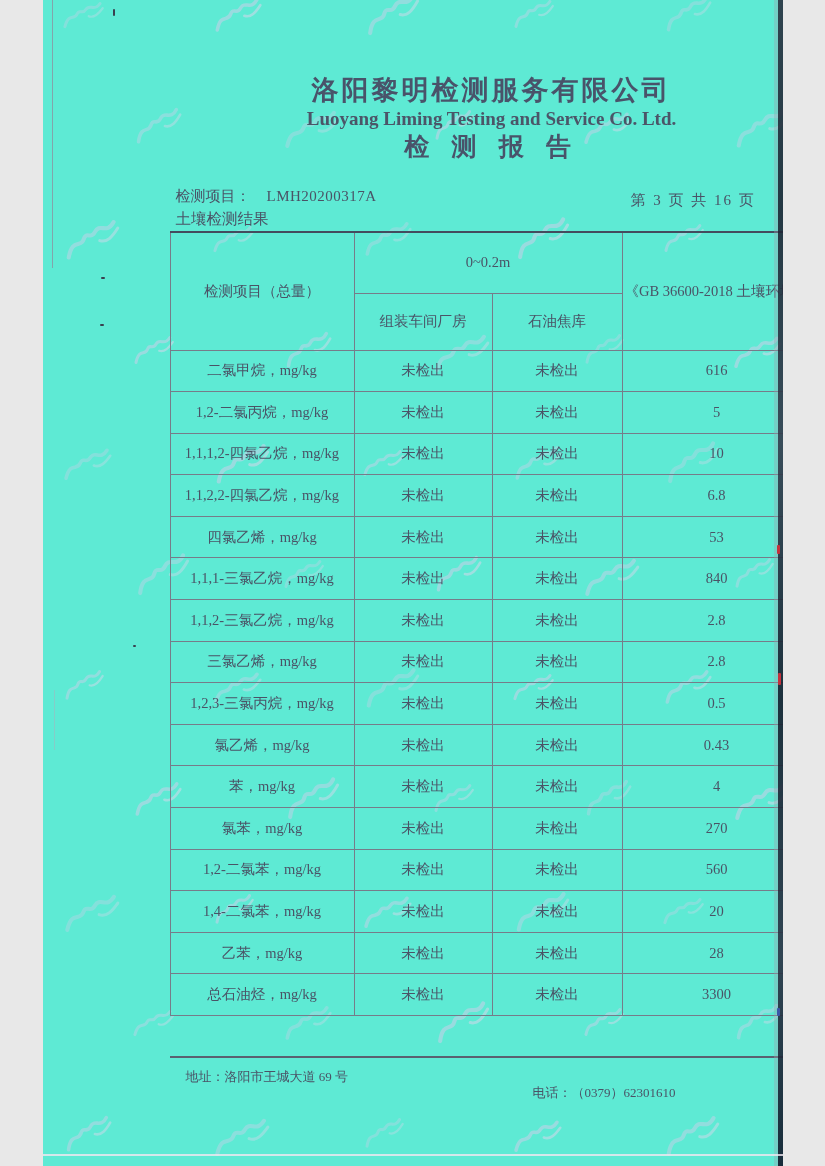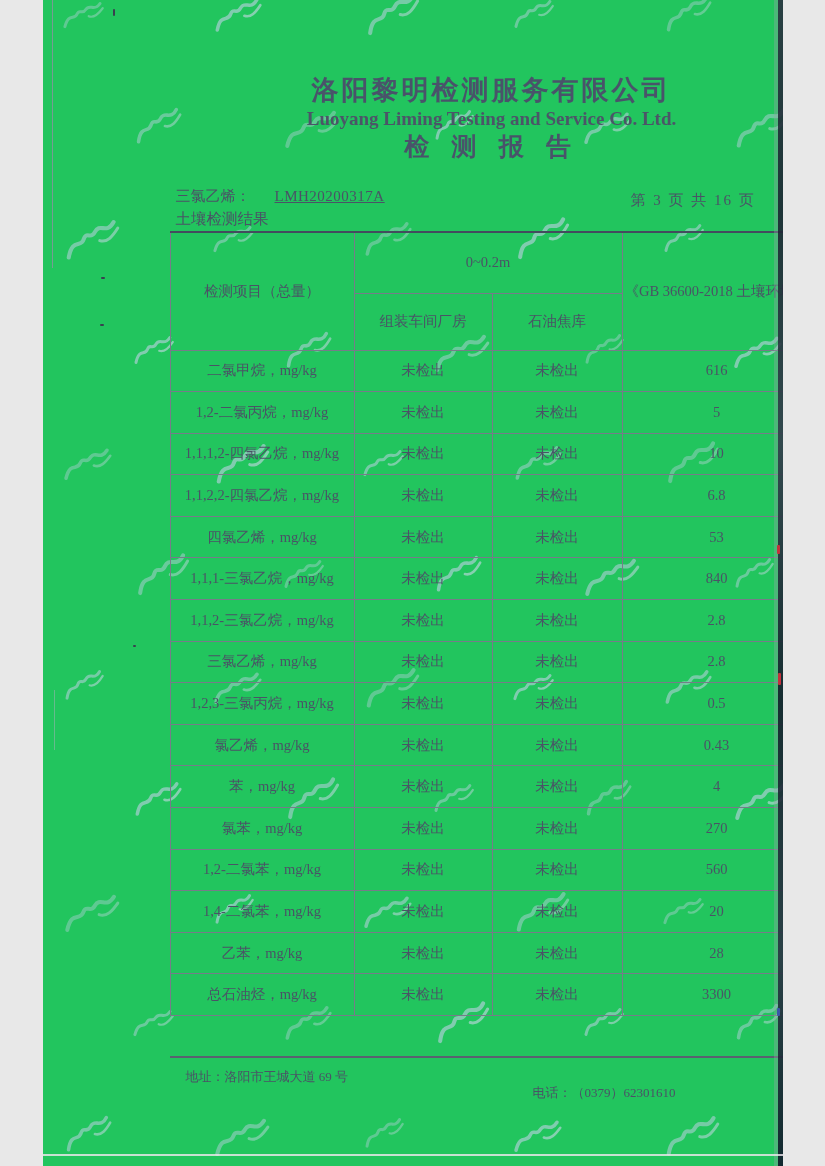--- a/index.html
+++ b/index.html
@@ -1,30 +1,30 @@
 <!DOCTYPE html>
 <html><head>
 <meta charset="utf-8">
 <style>
   html,body{margin:0;padding:0;background:#e8e8e8;}
   .page{
-    position:relative;width:740px;height:1166px;background:#22c55e;
+    position:relative;width:740px;height:1166px;background:#5eead4;
     font-family:"Liberation Serif","DejaVu Serif",serif;color:#4a5366;
     overflow:hidden;margin:0 auto;
   }
   
   .wm-layer{position:absolute;left:0;top:0;pointer-events:none;}
   
   .title-block{position:absolute;left:128px;top:72px;width:642px;text-align:center;}
   .company-cn{font-size:27px;font-weight:bold;letter-spacing:3px;color:#49536a;}
   .company-en{font-size:19px;font-weight:bold;color:#4b5568;}
   .report-title-cn{font-size:25px;font-weight:600;letter-spacing:8px;color:#49536a;}
   .report-title-en{font-size:18px;font-weight:bold;margin-top:3px;color:#4b5568;}
   .meta-left{position:absolute;left:133px;top:187px;font-size:15px;}
-  .meta-left .rpt-no{margin-left:24px;letter-spacing:.5px;text-decoration:underline;}
+  .meta-left .rpt-no{margin-left:16px;letter-spacing:.5px;}
   .section-title{position:absolute;left:133px;top:209px;font-size:15.5px;text-align:right;}
   .page-info{position:absolute;left:588px;top:191px;font-size:15px;letter-spacing:2px;}
   
   .tbl-wrap{position:absolute;left:127px;top:231px;width:642px;}
   table.rpt{border-collapse:collapse;table-layout:fixed;width:641px;}
   table.rpt td{
     border:1px solid #767c89;text-align:center;vertical-align:middle;
     font-size:14.5px;padding:1px 2px;white-space:nowrap;overflow:hidden;color:#4a5366;
   }
   table.rpt{border-top:2.5px solid #434c5e;}
@@ -129,21 +129,21 @@
       </g>
   </svg>
 
   <div class="title-block">
     <div class="company-cn">洛阳黎明检测服务有限公司</div>
     <div class="company-en">Luoyang Liming Testing and Service Co. Ltd.</div>
     <div class="report-title-cn">检 测 报 告</div>
   </div>
 
   <div class="meta-left">
-    <span>三氯乙烯：</span><span class="rpt-no">LMH20200317A</span>
+    <span>检测项目：</span><span class="rpt-no">LMH20200317A</span>
   </div>
 
   <div class="page-info">第 3 页 共 16 页</div>
 
   <div class="section-title">土壤检测结果</div>
 
   <div class="tbl-wrap">
     <table class="rpt">
       <colgroup>
         <col style="width:184px">

